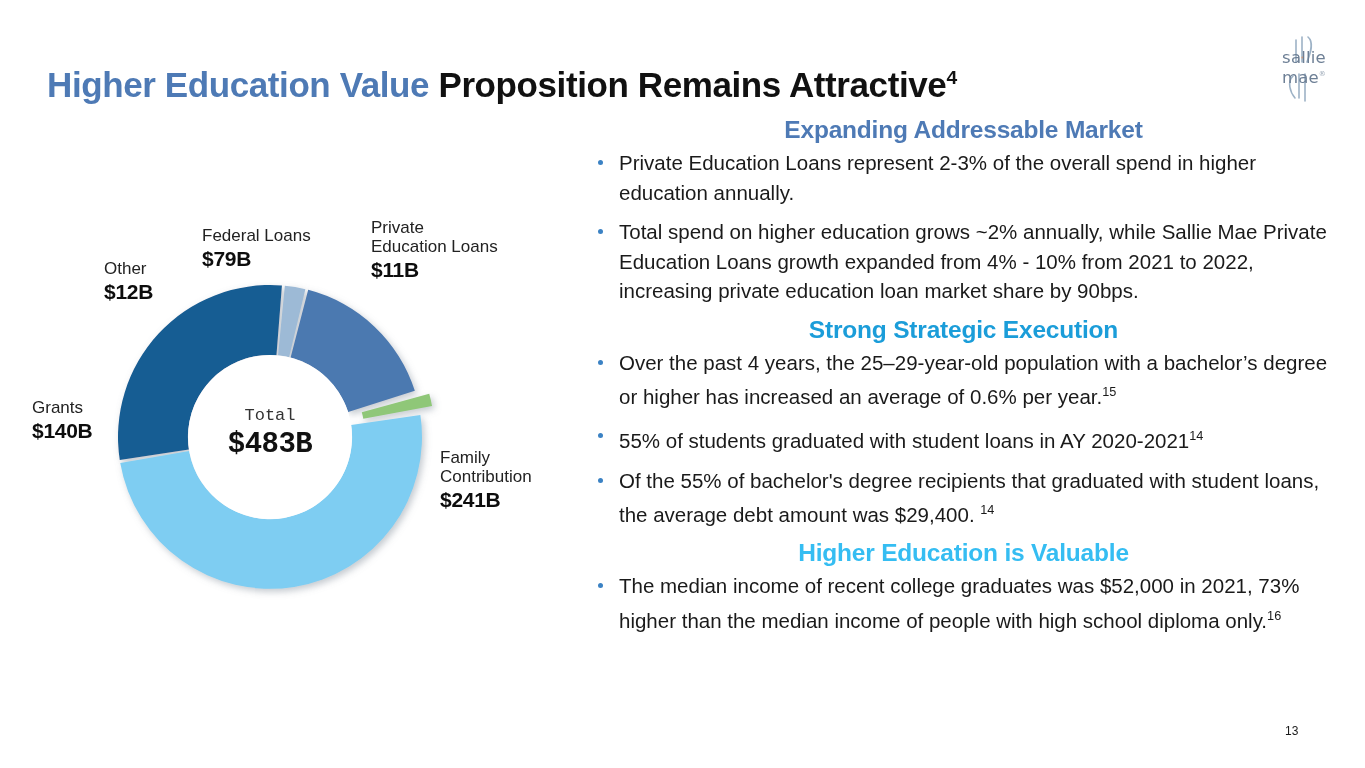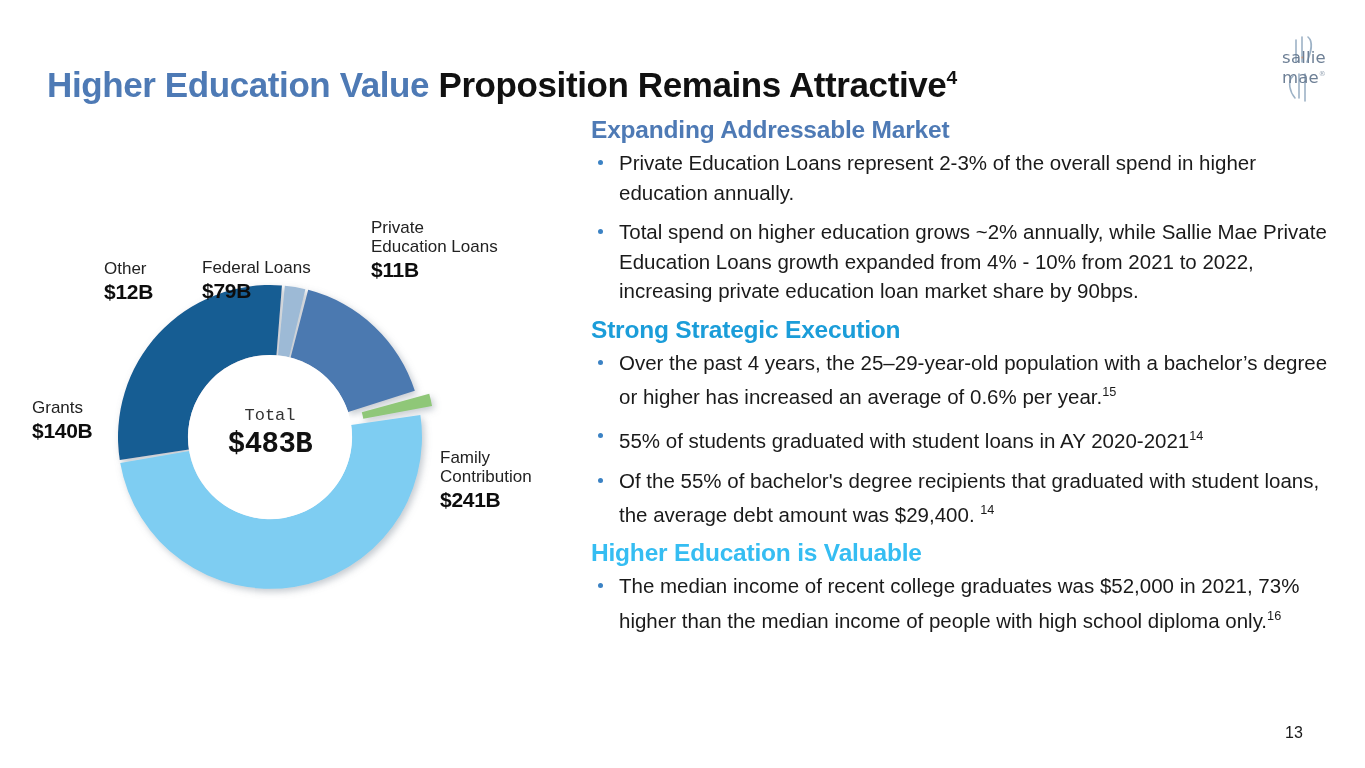--- a/index.html
+++ b/index.html
@@ -105,21 +105,21 @@
   .seg-label .seg-value {
     font-size: 21px;
     font-weight: bold;
     color: #0d0d0d;
     display: block;
     margin-top: 2px;
     letter-spacing: -0.3px;
   }
 
   #label-other    { left: 104px; top: 79px;  width: 110px; }
-  #label-federal  { left: 202px; top: 46px;  width: 160px; margin-top: 32px; }
+  #label-federal  { left: 202px; top: 46px;  width: 160px; }
   #label-private  { left: 371px; top: 38px;  width: 165px; }
   #label-grants   { left: 32px;  top: 218px; width: 110px; }
   #label-family   { left: 440px; top: 268px; width: 150px; }
 
   #chart-caption {
     position: absolute;
     left: 30px;
     top: 424px;
     width: 480px;
     text-align: center;
@@ -145,20 +145,21 @@
     left: 591px;
     top: 116px;
     width: 745px;
   }
   .section { margin-bottom: 4px; }
   .section-heading {
     font-size: 24.5px;
     font-weight: bold;
     letter-spacing: -0.2px;
     margin: 0 0 4px 0;
+    text-align: center;
   }
   .bullets { margin: 0; padding: 0; list-style: none; }
   .bullet {
     position: relative;
     padding-left: 28px;
     font-size: 20.5px;
     line-height: 29.5px;
     color: #1a1a1a;
     margin-bottom: 10px;
   }
@@ -173,21 +174,21 @@
   }
   .bullet sup {
     font-size: 0.62em;
     vertical-align: super;
   }
 
   #page-number {
     position: absolute;
     left: 1285px;
     top: 724px;
-    font-size: 16px;
+    font-size: 12px;
     color: #1a1a1a;
   }
 </style>
 </head>
 <body>
 
 <h1 id="slide-title">
   <span class="accent">Higher Education Value</span><span class="plain"> Proposition Remains Attractive</span><sup>4</sup>
 </h1>
 

